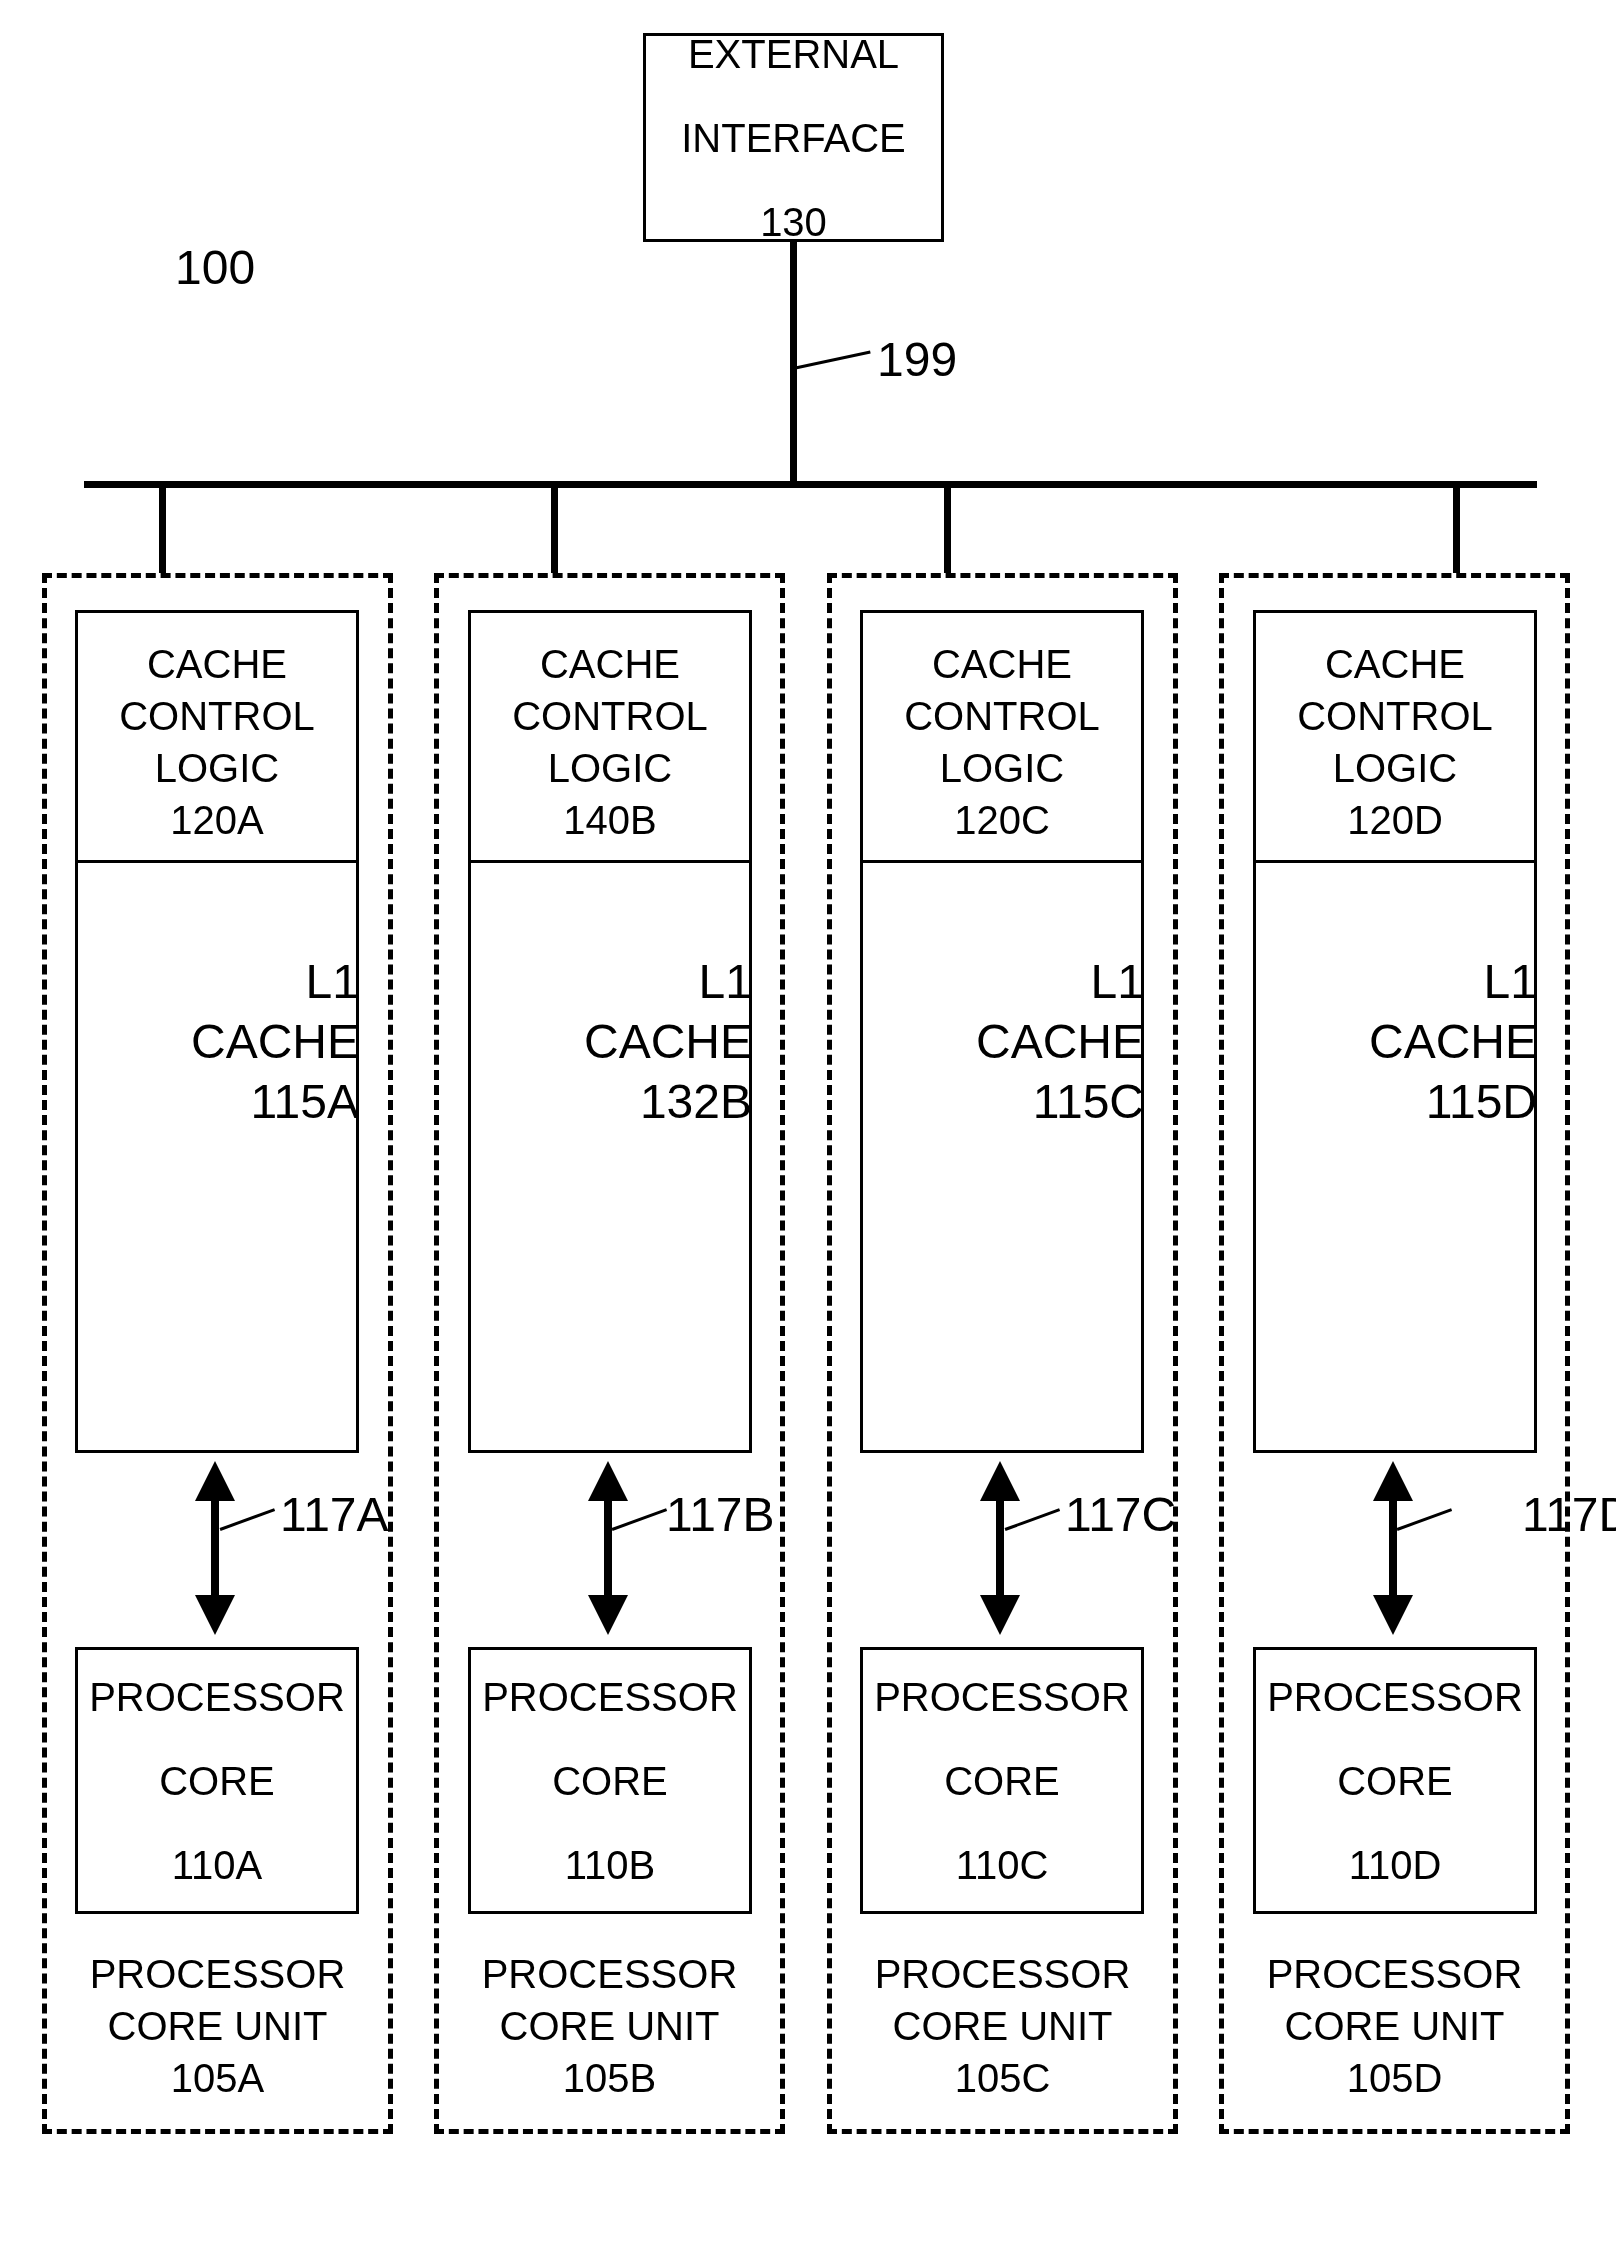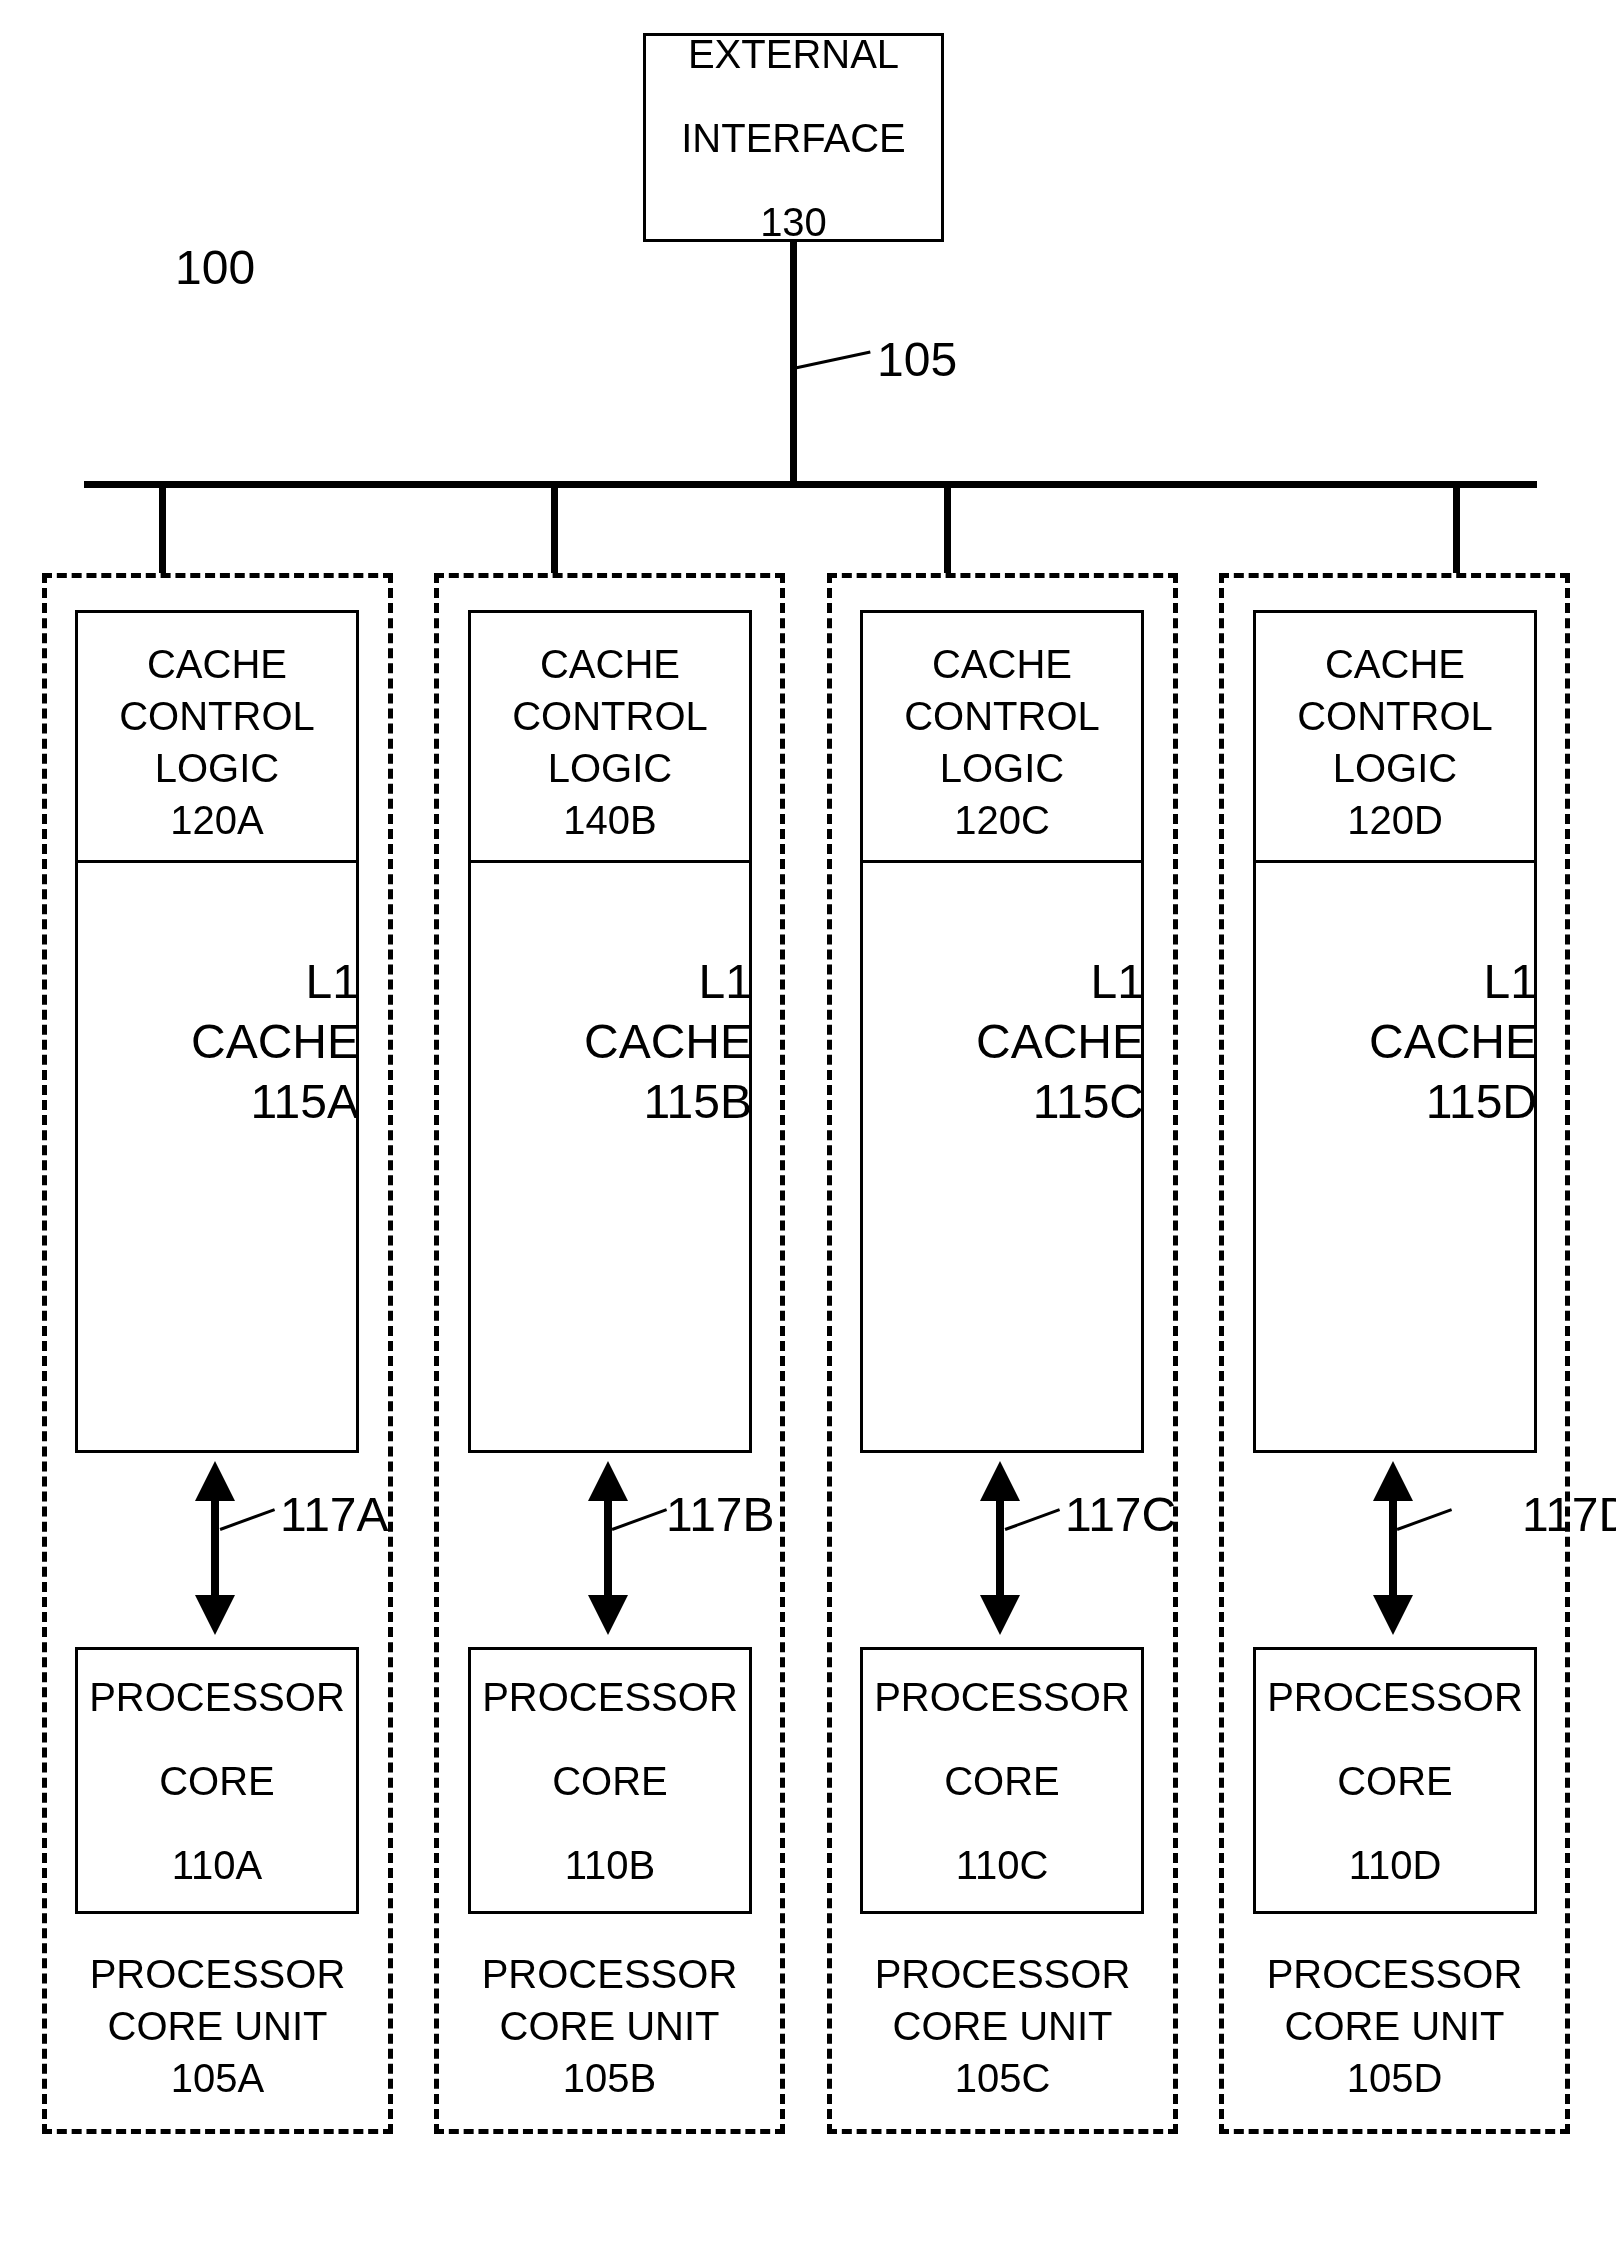--- a/index.html
+++ b/index.html
@@ -88,21 +88,21 @@
 <div class="label" style="left:175px; top:238px;">100</div>
 
 <div class="box" style="left:643px; top:33px; width:301px; height:209px;">
   <div>EXTERNAL</div>
   <div>INTERFACE</div>
   <div>130</div>
 </div>
 
 <div class="line-v" style="left:790px; top:242px; height:242px;"></div>
 
-<div class="label" style="left:877px; top:330px;">105</div>
+<div class="label" style="left:877px; top:330px;">199</div>
 <div class="leader-line" style="left:793px; top:367px; width:79px; transform: rotate(-12deg);"></div>
 
 <div class="line-h" style="left:84px; top:481px; width:1453px;"></div>
 
 <div class="line-v" style="left:159px; top:481px; height:92px;"></div>
 <div class="dashed-box" style="left:42px; top:573px; width:351px; height:1561px;">
   <div class="core-unit-label" style="bottom:25px;">
     <div>PROCESSOR</div>
     <div>CORE UNIT</div>
     <div>105A</div>
@@ -147,21 +147,21 @@
     <div>CACHE</div>
     <div>CONTROL</div>
     <div>LOGIC</div>
     <div>140B</div>
   </div>
 </div>
 <div class="thin-line" style="left:468px; top:860px; width:284px;"></div>
 <div class="label" style="left:468px; top:952px; width:284px;">
   <div>L1</div>
   <div>CACHE</div>
-  <div>115B</div>
+  <div>132B</div>
 </div>
 <div class="arrow-head-up" style="left:588px; top:1461px;"></div>
 <div class="arrow-line" style="left:604px; top:1495px; height:109px;"></div>
 <div class="arrow-head-down" style="left:588px; top:1595px;"></div>
 <div class="leader-line" style="left:612px; top:1528px; width:58px; transform: rotate(-20deg);"></div>
 <div class="label" style="left:666px; top:1485px;">117B</div>
 <div class="box" style="left:468px; top:1647px; width:284px; height:267px;">
   <div>PROCESSOR</div>
   <div>CORE</div>
   <div>110B</div>

